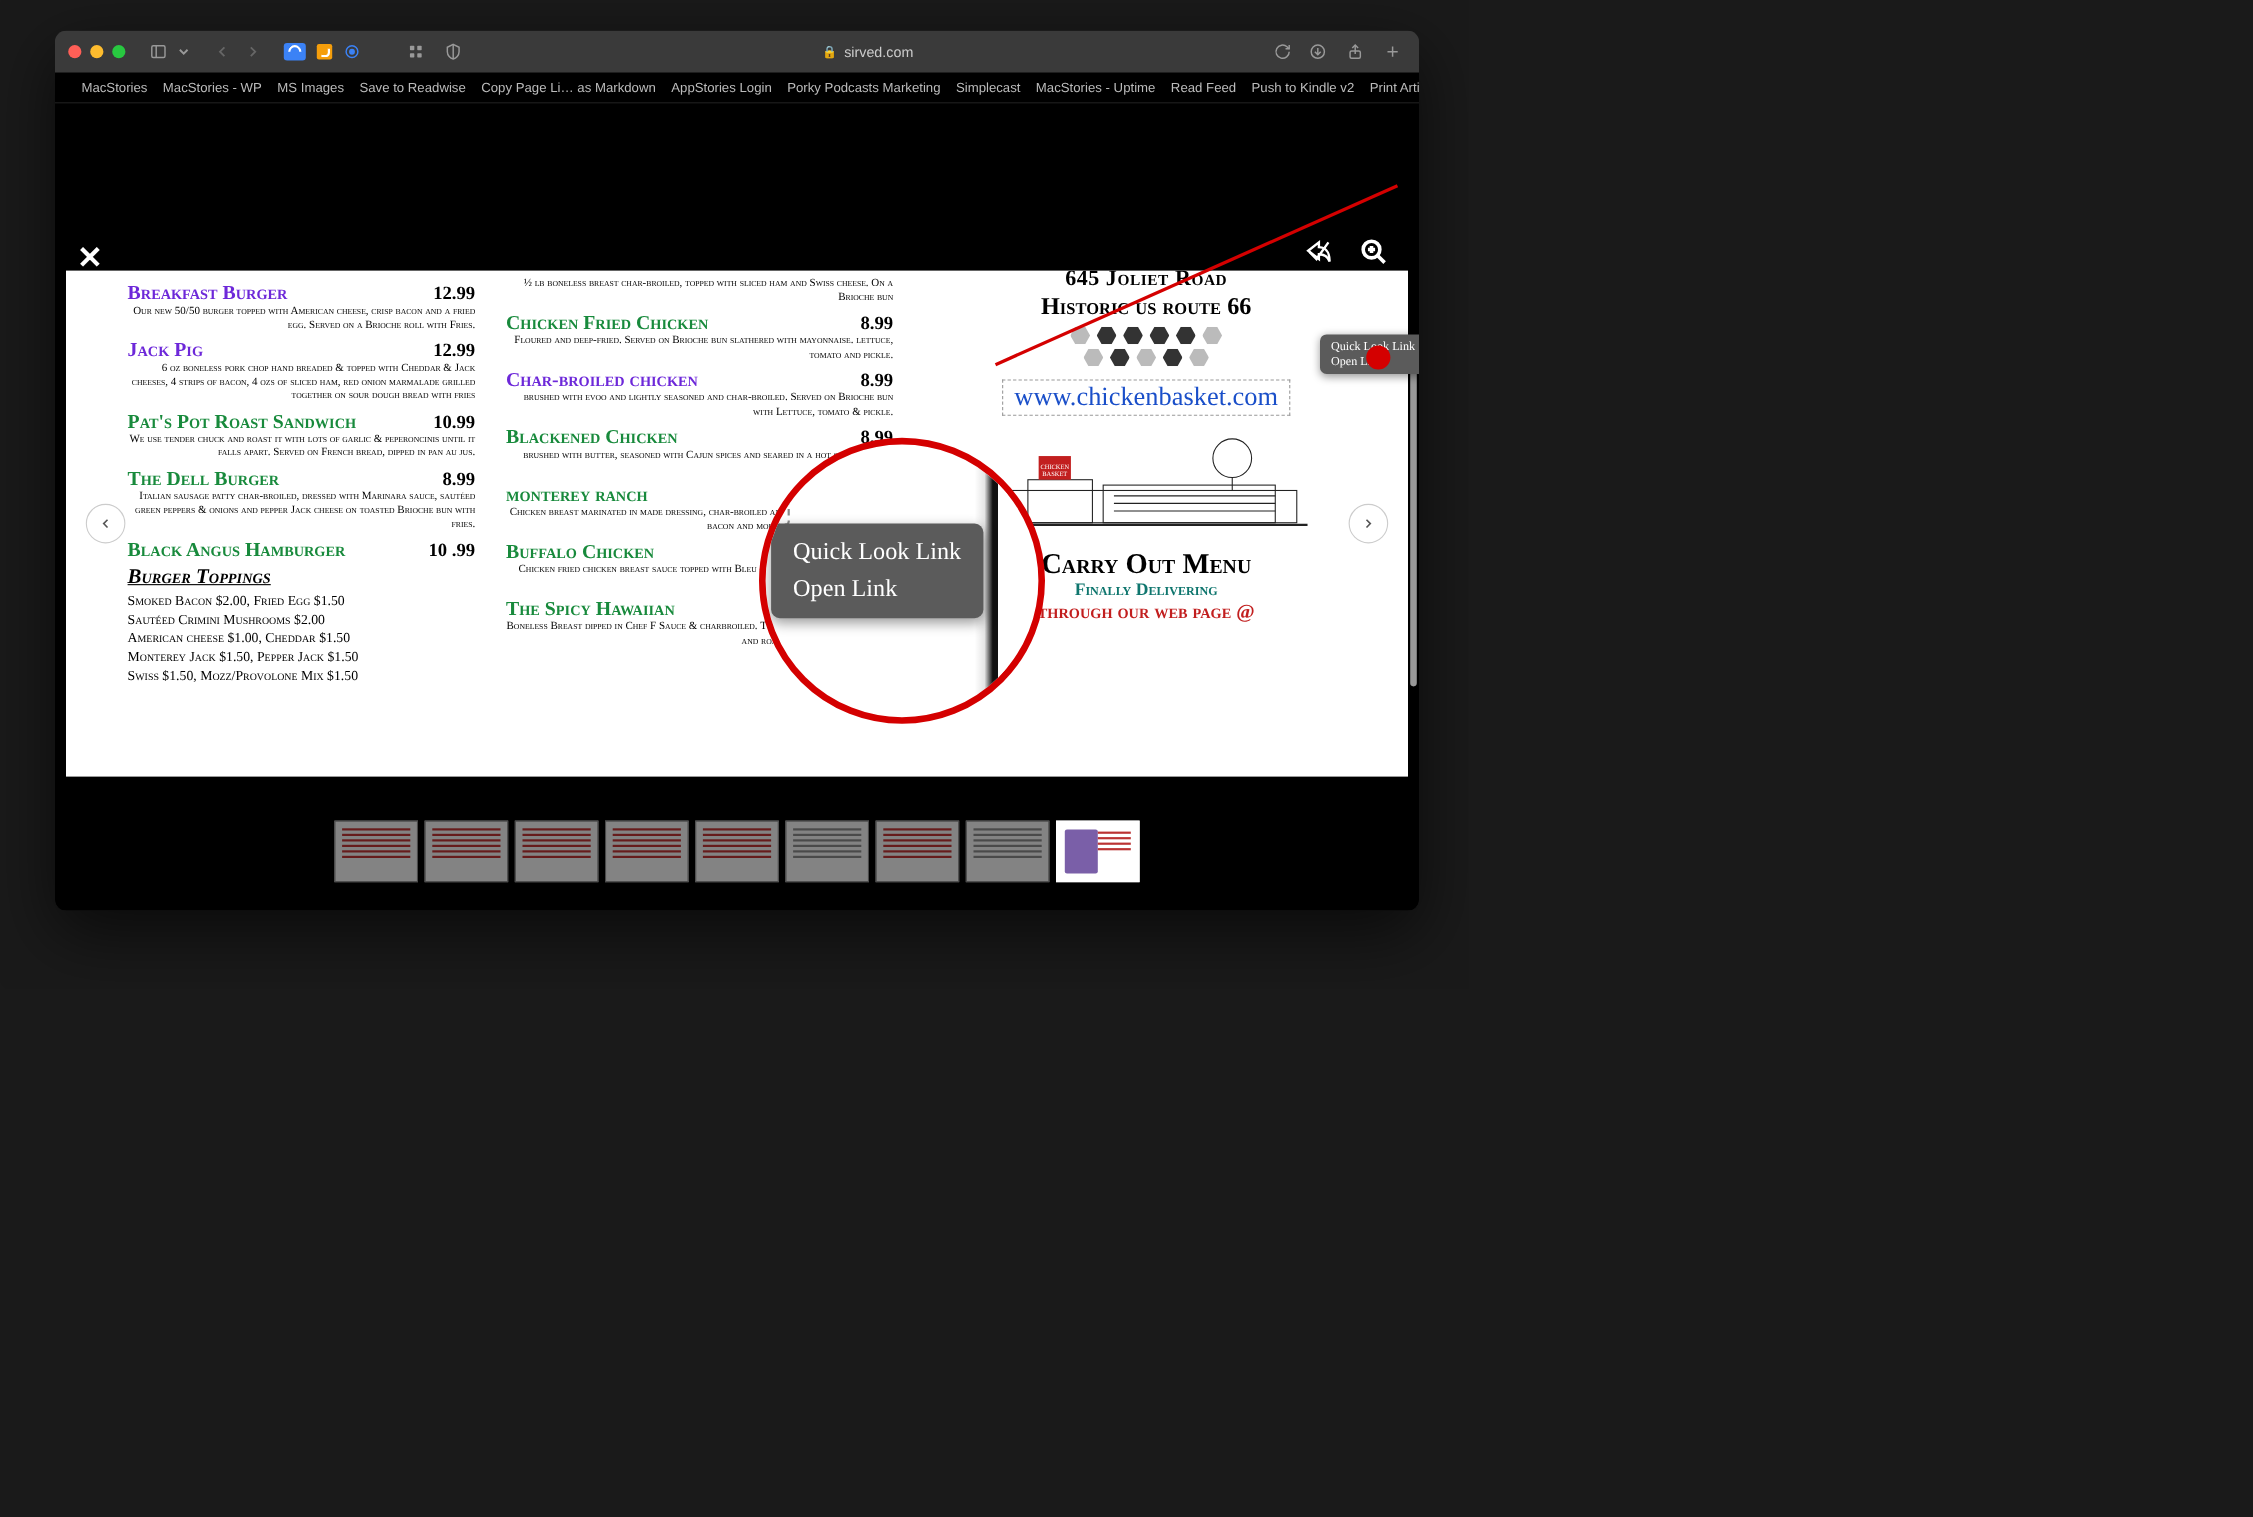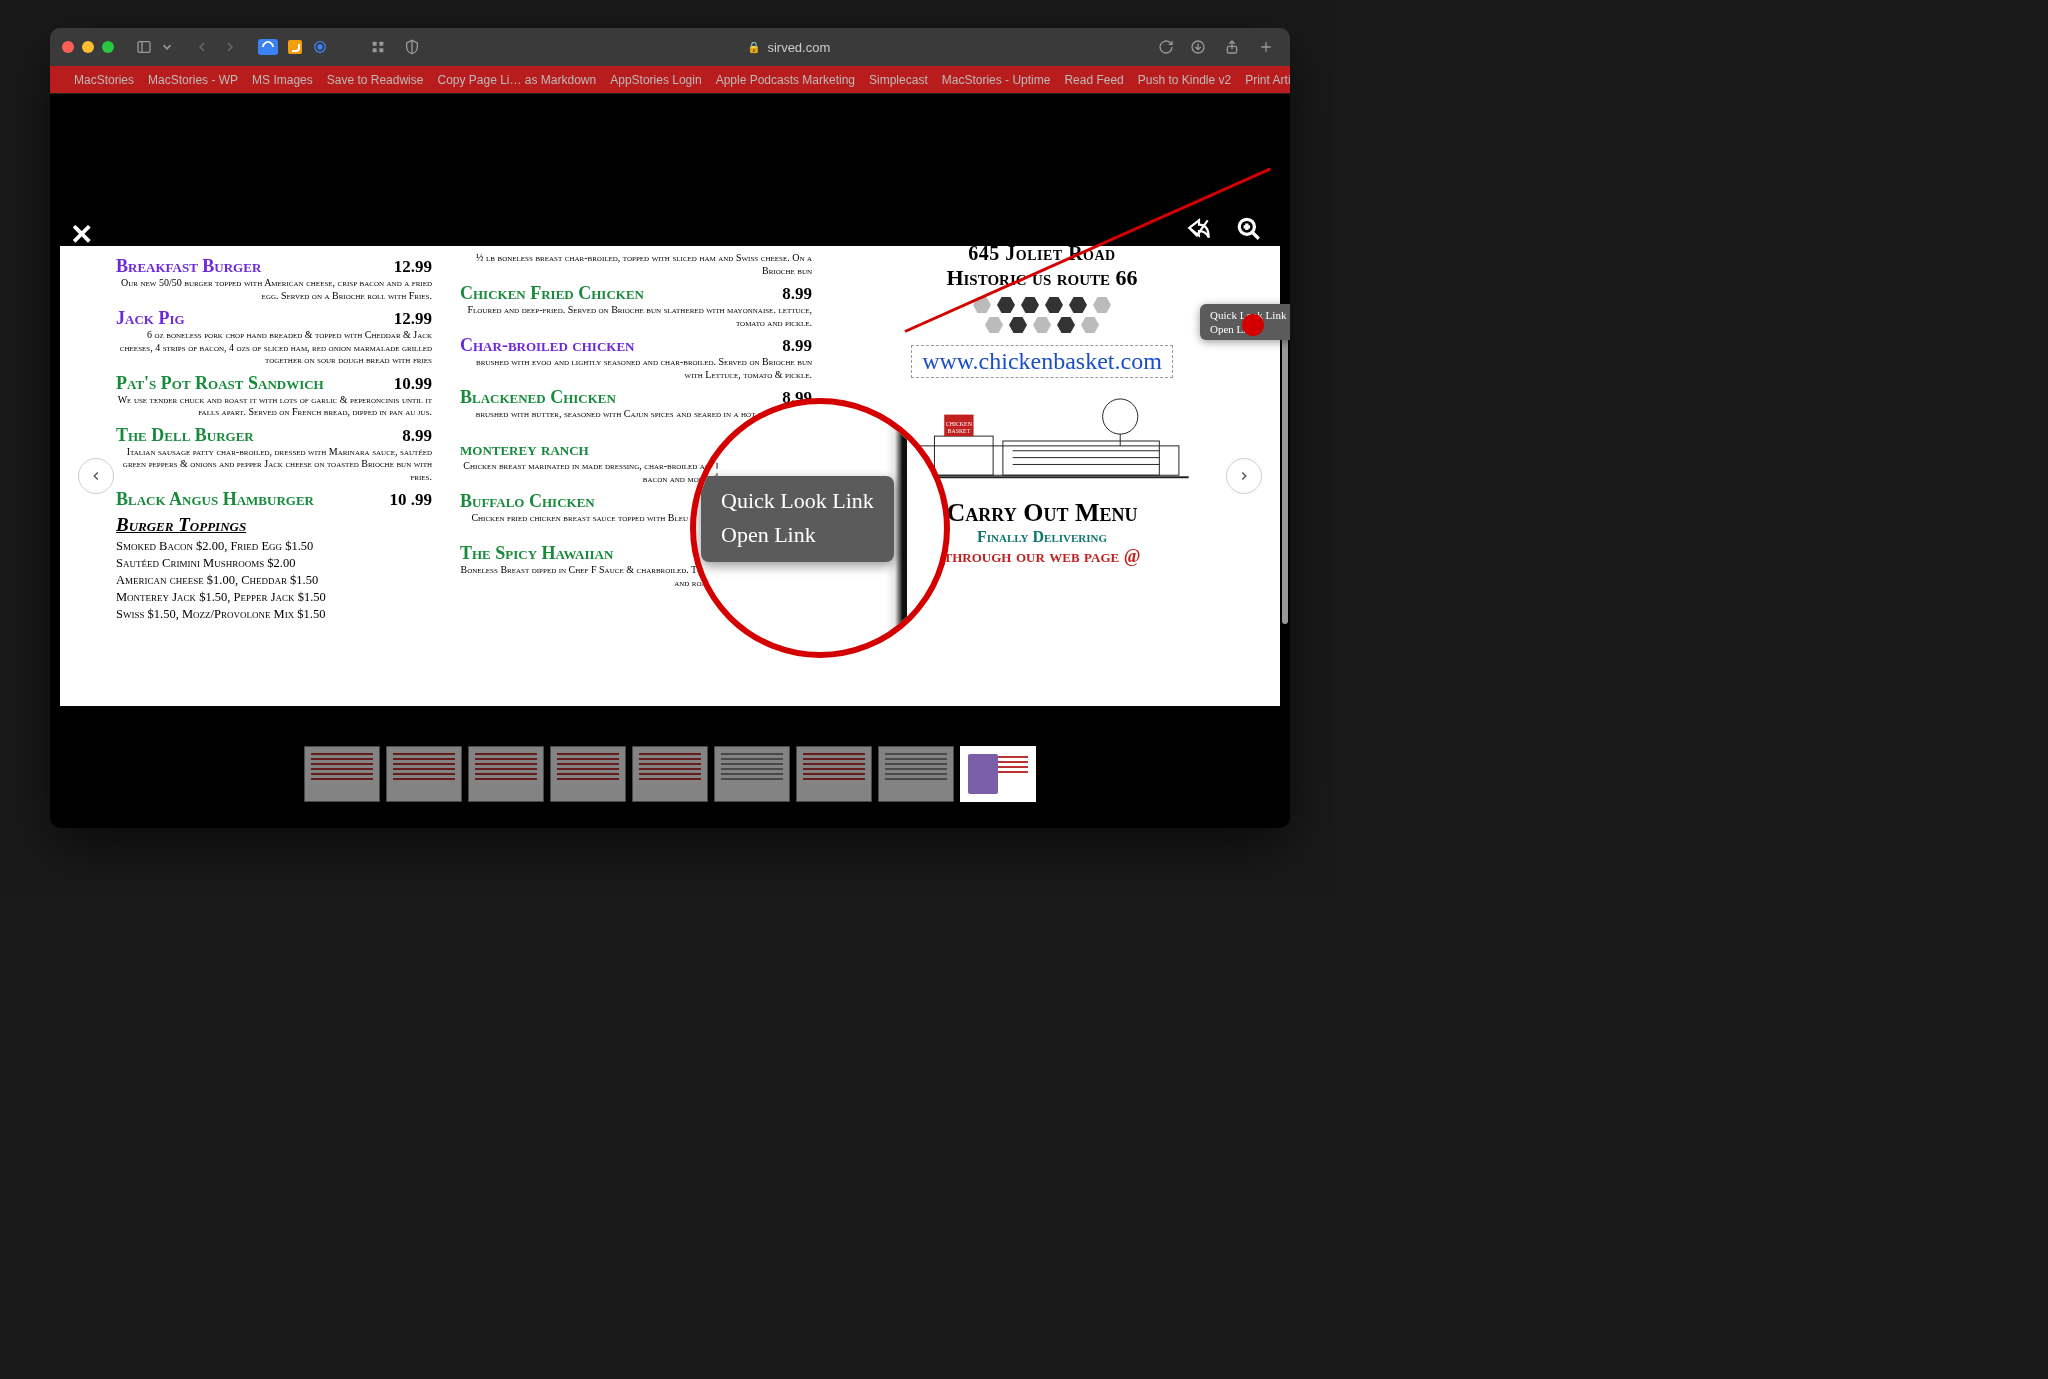--- a/index.html
+++ b/index.html
@@ -36,21 +36,21 @@
   .tl.yellow { background: #febc2e; }
   .tl.green { background: #28c840; }
   .tb-btn { width: 24px; height: 22px; display:flex; align-items:center; justify-content:center; color:#999; border-radius:4px; }
   .tb-btn svg { width: 16px; height: 16px; }
   .tb-group { display:flex; gap:4px; align-items:center; }
   .url-area { flex:1; display:flex; align-items:center; justify-content:center; color:#ccc; font-size:13px; gap:6px; }
   .url-area .lock { font-size: 11px; }
   .tb-right { display:flex; gap:10px; align-items:center; color:#999; }
   .bookmarks {
     height: 28px;
-    background: #b91c1c;
+    background: #000000;
     display:flex;
     align-items:center;
     padding: 0 10px;
     gap: 14px;
     overflow:hidden;
     font-size: 12px;
     color: #bbb;
     border-bottom: 1px solid #222;
   }
   .bookmarks .grid-ic { width:12px; height:12px; display:inline-block; }
@@ -301,21 +301,21 @@
           <rect x="0" y="9" width="3" height="3"></rect>
           <rect x="4.5" y="9" width="3" height="3"></rect>
           <rect x="9" y="9" width="3" height="3"></rect>
         </svg></span>
     <span>MacStories</span>
     <span>MacStories - WP</span>
     <span>MS Images</span>
     <span>Save to Readwise</span>
     <span>Copy Page Li… as Markdown</span>
     <span>AppStories Login</span>
-    <span>Apple Podcasts Marketing</span>
+    <span>Porky Podcasts Marketing</span>
     <span>Simplecast</span>
     <span>MacStories - Uptime</span>
     <span>Read Feed</span>
     <span>Push to Kindle v2</span>
     <span>Print Article</span>
 
   </div>
 
   <div class="content">
 

